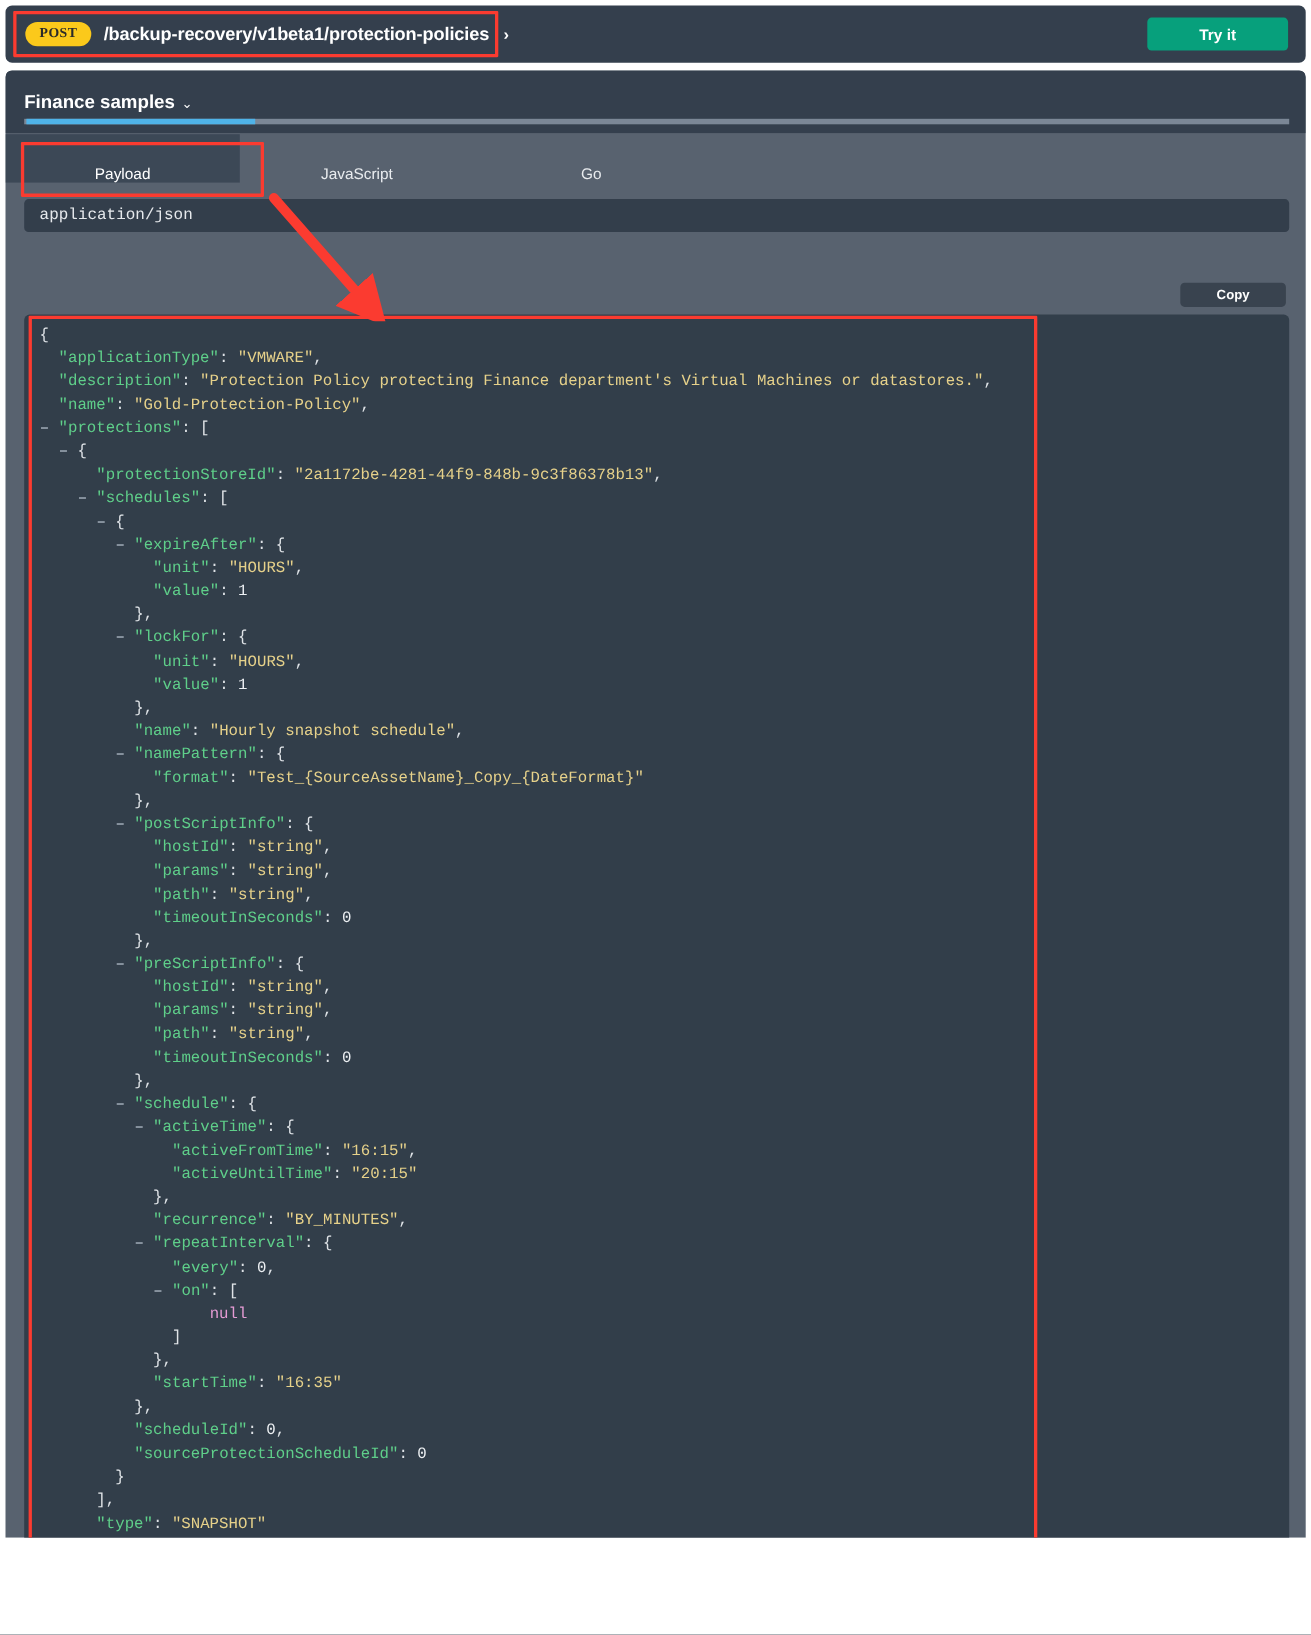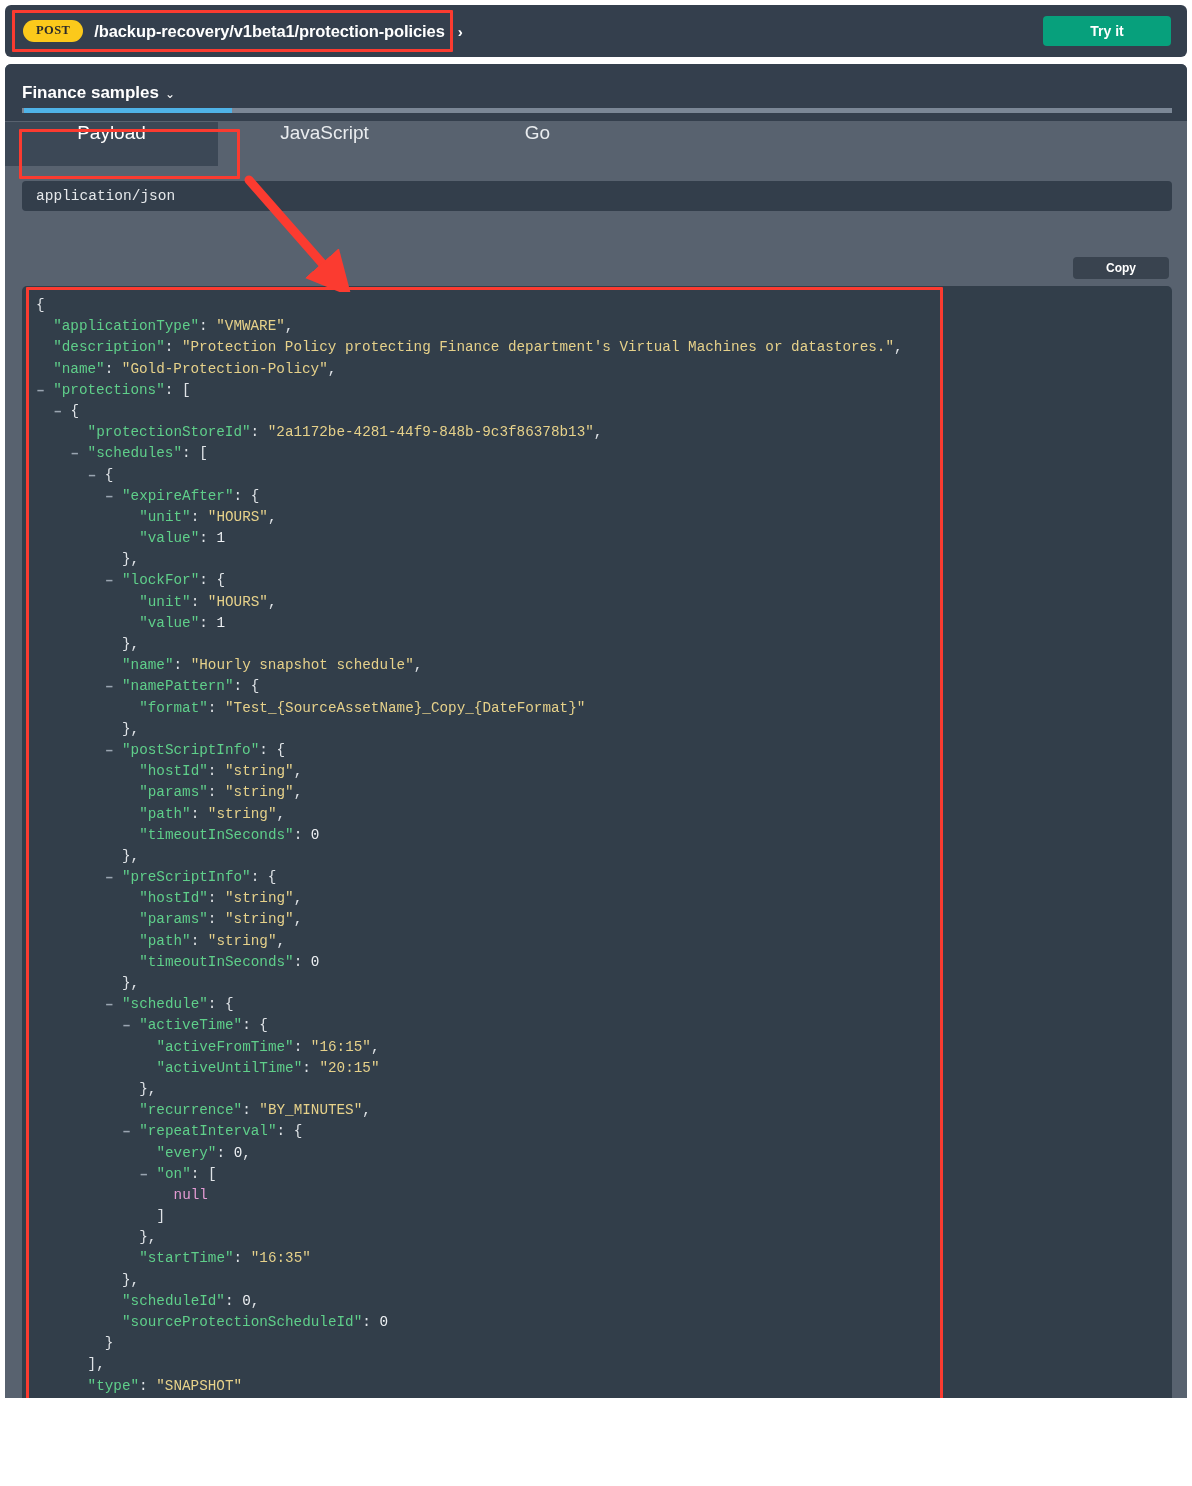--- a/index.html
+++ b/index.html
@@ -101,24 +101,24 @@
   
   .tabs-row {
     position: relative;
     display: flex;
     height: 44px;
     margin-top: 1px;
   }
   .tab {
     flex: 0 0 213px;
     display: flex;
-    align-items: flex-start;
+    align-items: flex-end;
     justify-content: center;
     color: #e9ecef;
-    font-size: 19px;
+    font-size: 14px;
     cursor: pointer;
     background: transparent;
     height: 44px;
   }
   .tab.active {
     background: #3c4856;
     color: #ffffff;
   }
   .tabs-underline {
     position: absolute;
@@ -189,21 +189,21 @@
   }
   .ln { display: block; height: 21.2px; position: relative; }
   .fold {
     position: absolute;
     color: #9aa5b1;
     font-weight: bold;
   }
   .k { color: #5fcf8a; }      
   .s { color: #e6d18a; }      
   .n { color: #eef1f4; }      
-  .nul { color: #e49bd4; }    
+  .nul { color: #e49bd4; margin-left: 17px; }    
   .p { color: #dfe3e7; }      
 
   
   .anno-box {
     position: absolute;
     border: 3px solid #fb3b30;
     pointer-events: none;
     border-radius: 1px;
   }
   .anno-arrow {

